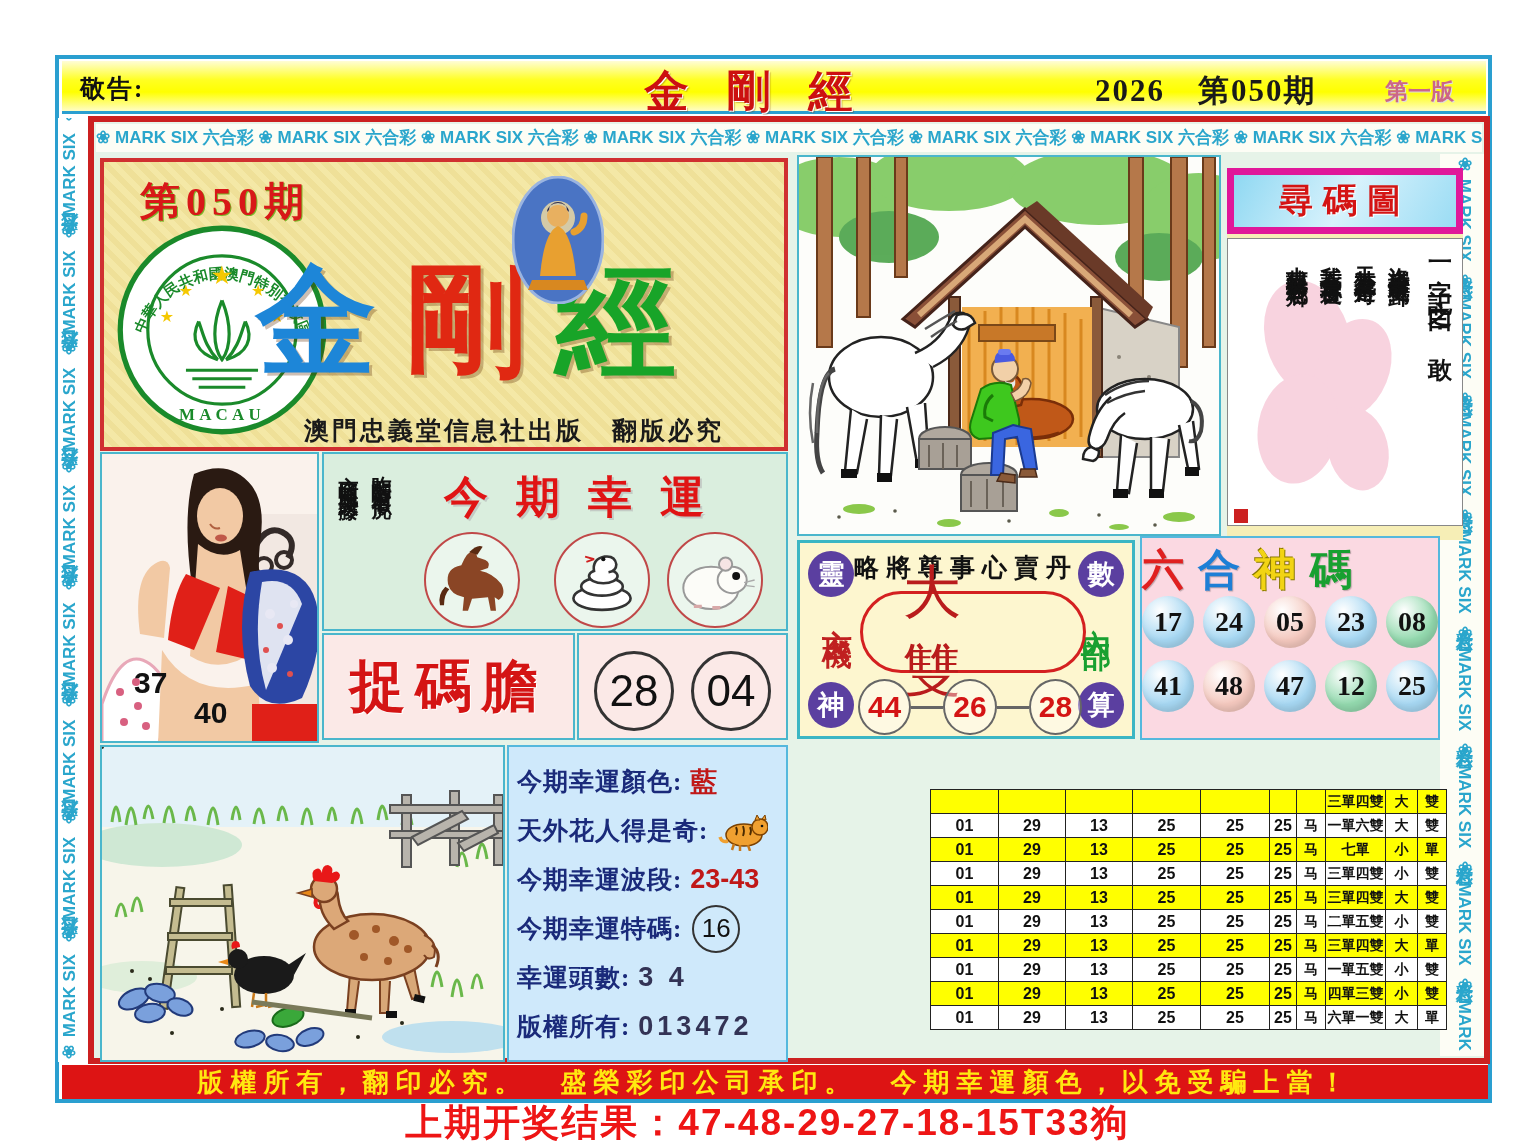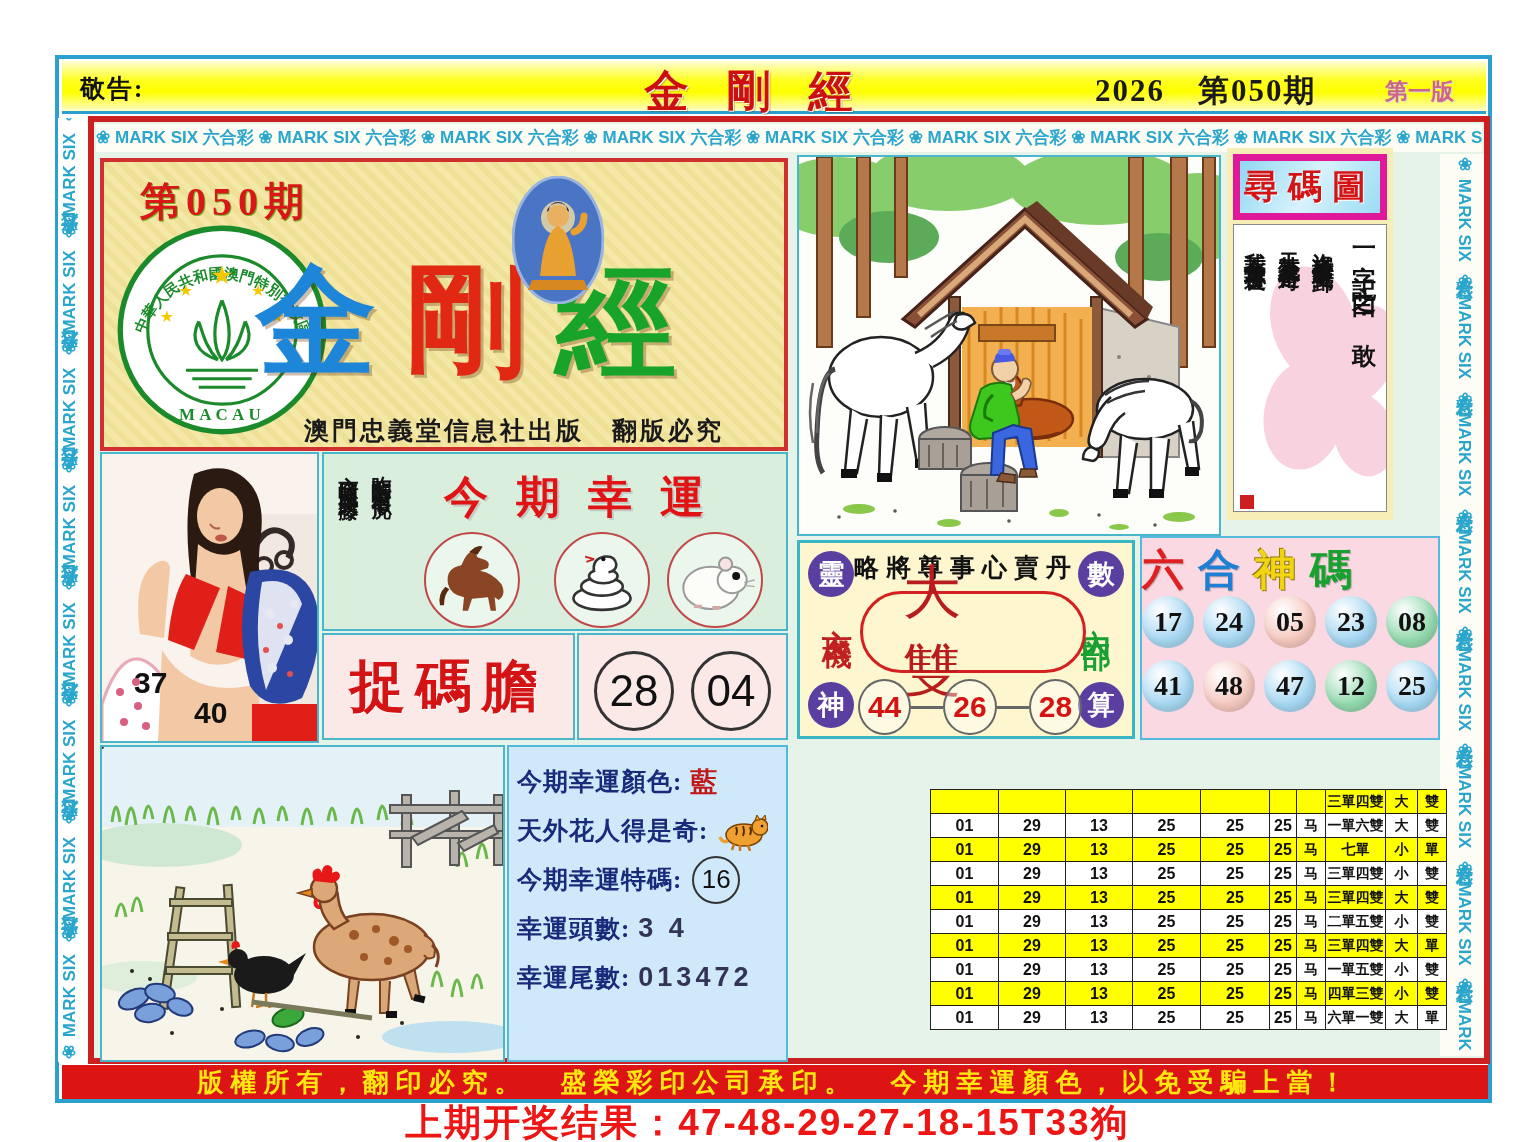--- a/index.html
+++ b/index.html
@@ -72,21 +72,21 @@
   .li-label{font-size:25px;font-weight:bold;color:#1a2a7a;letter-spacing:1px;white-space:nowrap;}
   .li-red{font-size:27px;font-weight:bold;color:#c01818;margin-left:8px;}
   .li-dark{font-size:27px;font-weight:bold;color:#333355;margin-left:8px;font-family:"Liberation Sans",sans-serif;letter-spacing:4px;}
   .li-circle{margin-left:10px;width:44px;height:44px;border:2px solid #333;border-radius:50%;display:flex;
      align-items:center;justify-content:center;font-size:26px;font-family:"Liberation Sans",sans-serif;color:#111;}
 
   
   #horses-panel{left:797px;top:155px;width:424px;height:381px;border:2px solid #4ab6cc;background:#fdfdfb;overflow:hidden;}
 
   
-  #xunmatu-panel{left:1227px;top:148px;width:166px;height:372px;background:#f6eeb6;padding:6px;}
+  #xunmatu-panel{left:1227px;top:168px;width:236px;height:372px;background:#f6eeb6;padding:0;}
   #xunmatu-title{width:100%;height:66px;border:7px solid #e0189a;box-sizing:border-box;
      background:linear-gradient(120deg,#8fd8f2,#d8f2fc 50%,#9adcf4);display:flex;align-items:center;justify-content:center;}
   #xunmatu-title span{font-size:34px;font-weight:bold;color:#d41414;letter-spacing:10px;text-shadow:1px 1px 0 #fff;}
   #xunmatu-paper{position:relative;margin-top:4px;width:100%;height:288px;box-sizing:border-box;background:#fff;
      border:1px solid #888;overflow:hidden;}
   #xm-water{position:absolute;left:10px;top:30px;width:170px;height:230px;opacity:.5;}
   #xm-text{position:absolute;right:6px;top:10px;height:262px;writing-mode:vertical-rl;color:#111;}
   #xm-text .intro{font-size:24px;letter-spacing:11px;margin-left:10px;font-weight:bold;}
   #xm-text .line{font-size:22px;letter-spacing:3px;margin-left:4px;font-weight:bold;}
   #xm-seal{position:absolute;left:2px;bottom:2px;writing-mode:vertical-rl;color:#cc2020;font-size:16px;font-weight:bold;}
@@ -368,29 +368,33 @@
         <polygon points="46,8 49,4 50,9" fill="#f0a030" stroke="#7a4000" stroke-width="1"></polygon>
         <circle cx="46" cy="15" r="1.3" fill="#111"></circle>
         <g stroke="#4a2a00" stroke-width="1.8">
             <path d="M20,16 q2,4 0,8 M27,15 q2,5 0,10 M34,16 q2,4 0,8"></path>
           </g>
         <path d="M12,30 q-6,2 -8,-4" stroke="#f0a030" stroke-width="3.5" fill="none"></path>
         <path d="M18,33 l-2,6 m8,-5 l0,6 m8,-6 l2,6" stroke="#c87818" stroke-width="2.5" fill="none"></path>
       </svg>
     </div>
     <div class="li-row">
+      <span class="li-label">今期幸運波段:</span>
+      <span class="li-red" style="font-family:'Liberation Sans',sans-serif">23-43</span>
+    </div>
+    <div class="li-row">
       <span class="li-label">今期幸運特碼:</span>
       <span class="li-circle">16</span>
     </div>
     <div class="li-row">
       <span class="li-label">幸運頭數:</span>
       <span class="li-dark">3  4</span>
     </div>
     <div class="li-row">
-      <span class="li-label">幸運尾數:</span>
+      <span class="li-label">版權所有:</span>
       <span class="li-dark">013472</span>
     </div>
   </div>
 
   <div class="panel" id="horses-panel">
     <svg width="420" height="377" viewBox="0 0 420 377">
       <rect width="420" height="377" fill="#fdfdfa"></rect>
       <g fill="#7cc85c" opacity="0.9">
         <ellipse cx="40" cy="40" rx="70" ry="40"></ellipse>
           <ellipse cx="150" cy="20" rx="80" ry="34"></ellipse>

